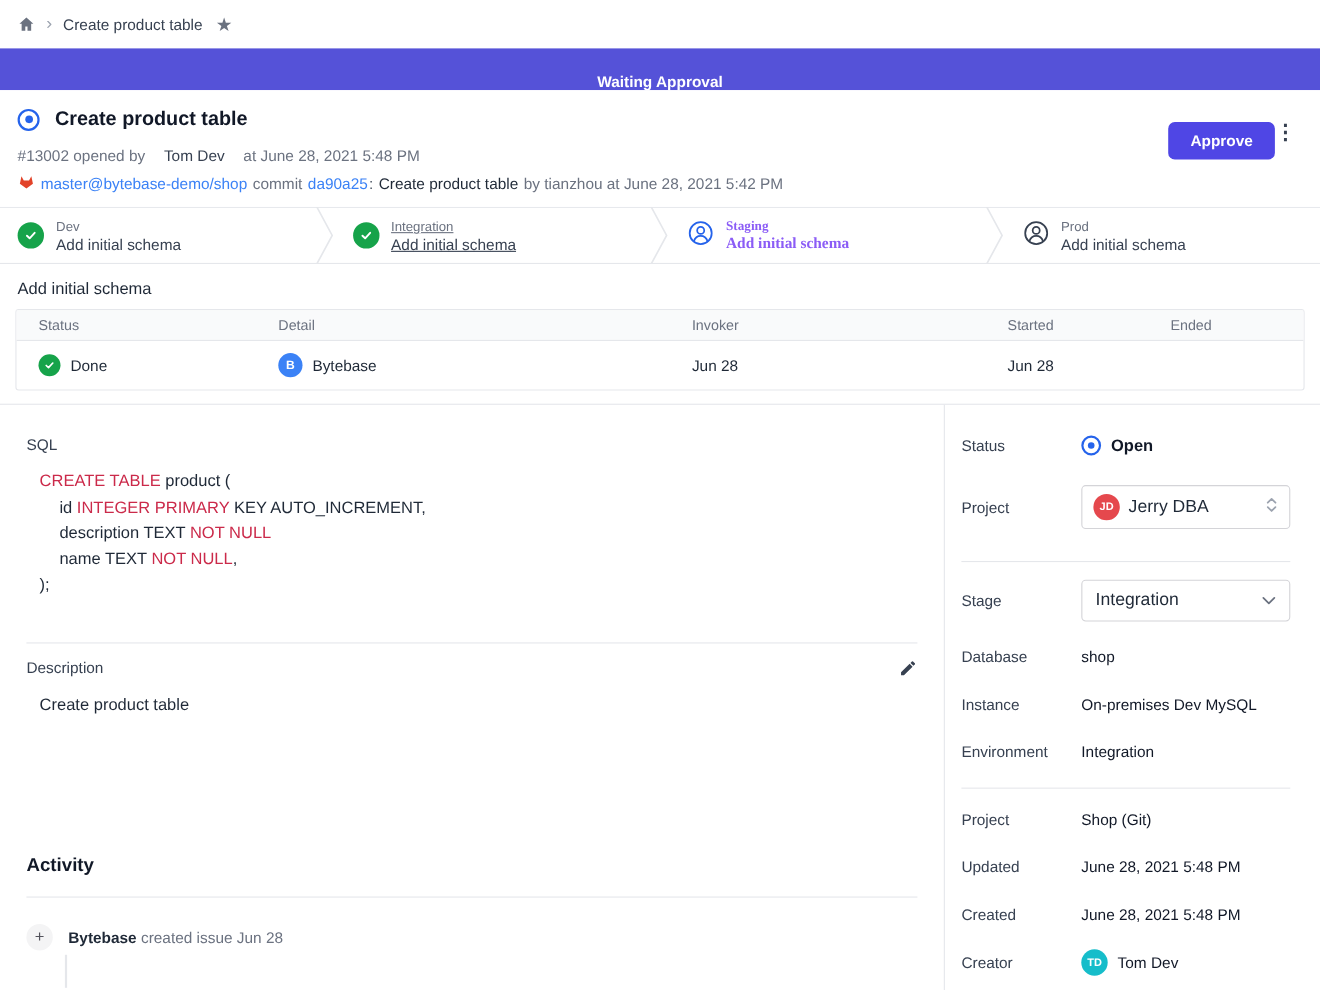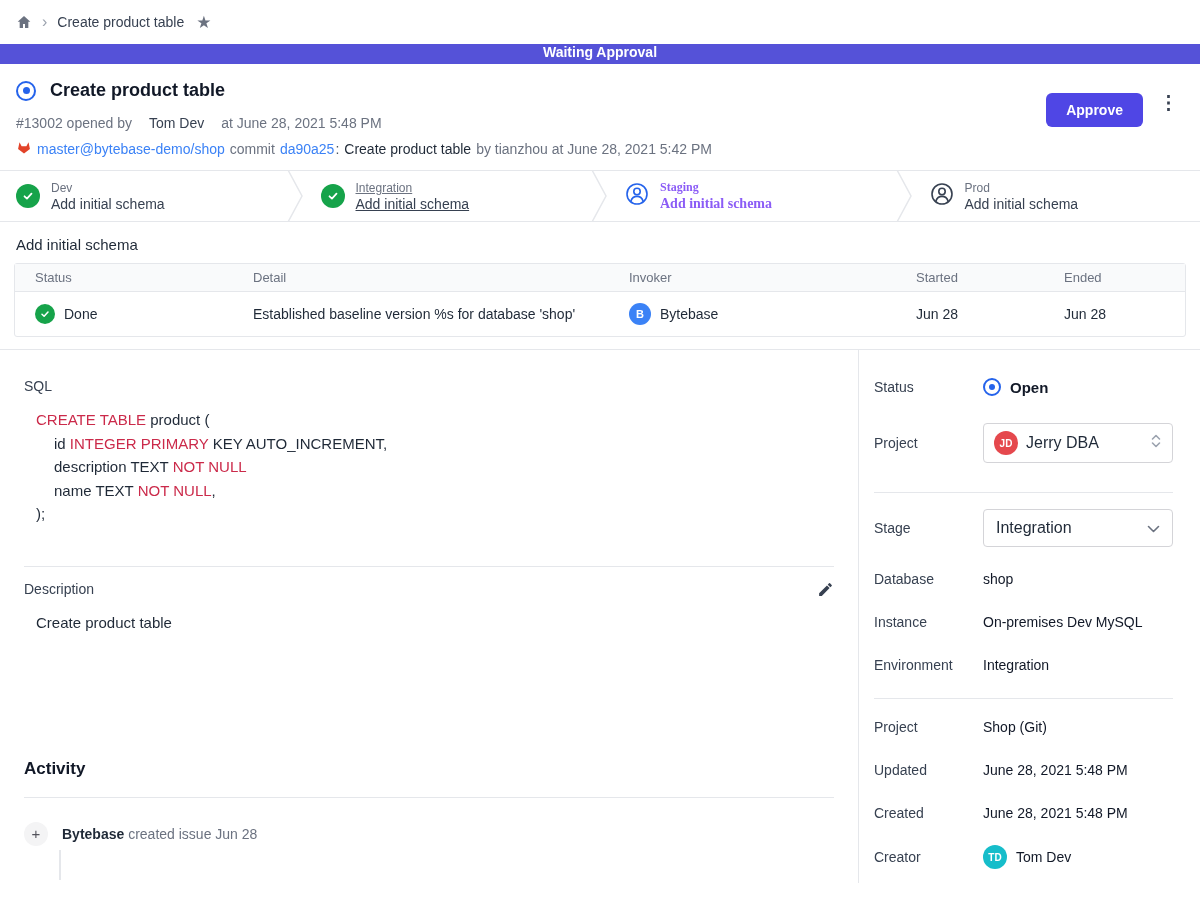--- a/index.html
+++ b/index.html
@@ -7,37 +7,37 @@
               font-family:"Liberation Sans", sans-serif; color:#1f2937; }
 
   
   .crumb-bar { height:44px; display:flex; align-items:center; gap:10px; padding:0 16px; background:#fff; }
   .crumb-bar .home svg { display:block; }
   .crumb-sep { color:#9ca3af; font-size:16px; line-height:1; }
   .crumb-page { font-size:14px; color:#374151; font-weight:500; }
   .crumb-star { color:#6b7280; font-size:17px; line-height:1; margin-left:2px; }
 
   
-  .banner { height:20px; background:#5552d8; color:#fff; font-size:14px; font-weight:600;
-            display:flex; align-items:flex-start; justify-content:center; }
+  .banner { height:38px; background:#5552d8; color:#fff; font-size:14px; font-weight:600;
+            display:flex; align-items:flex-end; justify-content:center; }
 
   
   .header { position:relative; padding:16px 16px 12px; background:#fff; }
   .title-row { display:flex; align-items:center; gap:14px; margin-bottom:14px; }
   .open-icon { width:20px; height:20px; border:2px solid #2563eb; border-radius:50%;
                display:flex; align-items:center; justify-content:center; flex:0 0 auto; }
   .open-icon i { width:7px; height:7px; background:#2563eb; border-radius:50%; }
   .page-title { font-size:18px; font-weight:700; color:#111827; }
   .meta-row { display:flex; align-items:flex-end; gap:17px; font-size:14px; color:#6b7280; margin-bottom:9px; }
   .meta-row .strong { color:#374151; font-weight:500; }
   .commit-row { display:flex; align-items:center; gap:5px; font-size:14px; color:#6b7280; }
   .commit-row .link { color:#3b82f6; }
   .commit-row .colon { margin-left:-4px; color:#4b5563; }
   .commit-row .msg { color:#1f2937; font-weight:500; }
-  .header-actions { position:absolute; top:29px; right:22px; display:flex; align-items:flex-start; gap:16px; }
+  .header-actions { position:absolute; top:29px; right:22px; display:flex; align-items:flex-start; }
   .approve-btn { background:#4f46e5; color:#fff; border:none; border-radius:6px;
                  font-size:14px; font-weight:600; padding:9px 20px; cursor:pointer;
                  font-family:"Liberation Sans", sans-serif; }
   .kebab { color:#374151; font-size:19px; font-weight:700; line-height:1; letter-spacing:0; cursor:pointer; }
 
   
   .pipeline { height:52px; border-top:1px solid #e5e7eb; border-bottom:1px solid #e5e7eb;
               display:flex; align-items:stretch; }
   .stage { flex:1; display:flex; align-items:center; gap:11px; padding-left:16px; cursor:pointer; }
   .stage-texts { display:flex; flex-direction:column; justify-content:center; gap:1px; }
@@ -235,21 +235,20 @@
     </div>
     <div class="t-row t-body">
       <span class="t-cell">
         <span class="check-badge" style="width:20px;height:20px;">
           <svg width="12" height="12" viewBox="0 0 24 24">
               <polyline points="6,12.5 10.2,16.5 18,8" fill="none" stroke="#fff" stroke-width="3" stroke-linecap="round" stroke-linejoin="round"></polyline>
             </svg>
         </span>
         <span>Done</span>
       </span>
-      <span class="t-cell">Established baseline version %s for database 'shop'</span>
       <span class="t-cell">
         <span class="avatar blue">B</span>
         <span>Bytebase</span>
       </span>
       <span class="t-cell">Jun 28</span>
       <span class="t-cell">Jun 28</span>
     </div>
   </div>
 </div>
 

